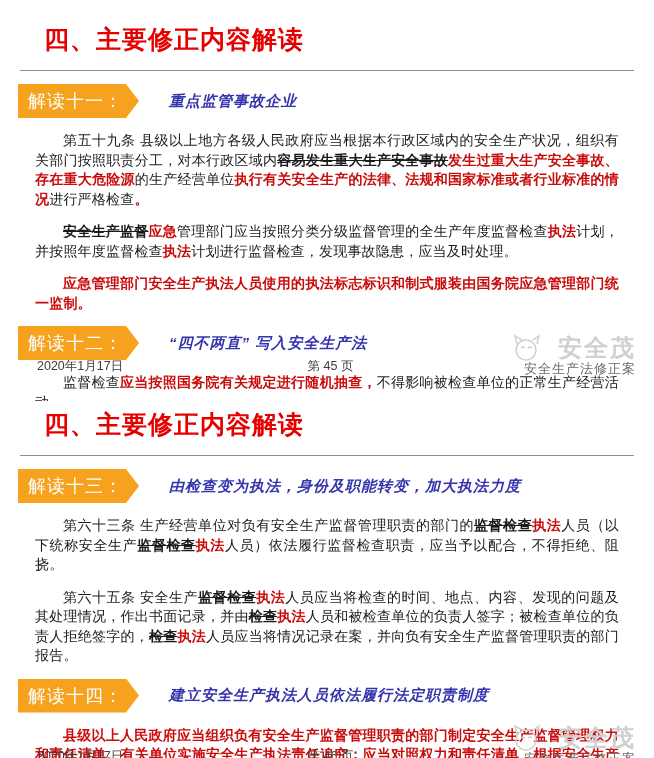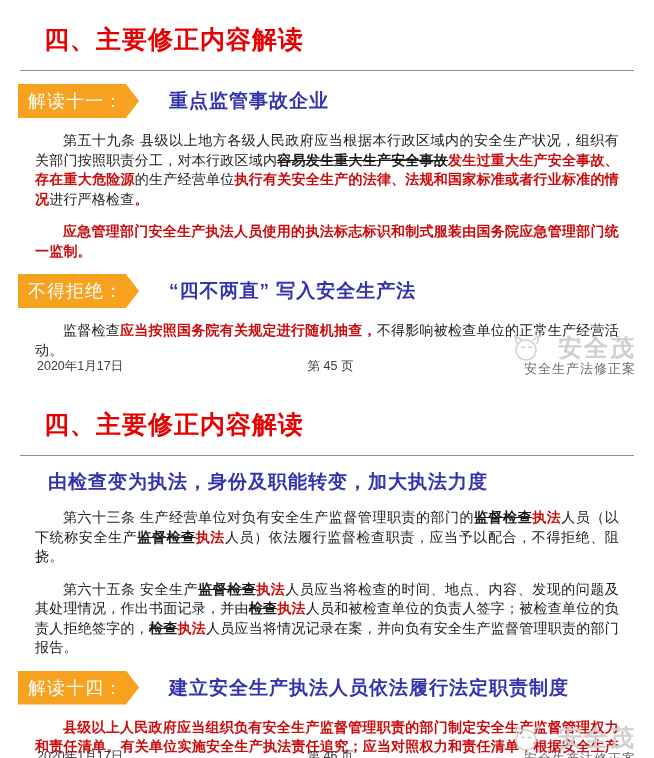--- a/index.html
+++ b/index.html
@@ -33,22 +33,22 @@
   .blocks{padding:0 22px 0 22px;}
   .section-row{display:flex;align-items:center;margin:13px 0 10px -4px;}
   .badge{
     background:var(--badge-orange);color:#fff;
     font-size:18px;font-weight:normal;
     padding:5px 16px 5px 10px;
     clip-path:polygon(0 0, calc(100% - 13px) 0, 100% 50%, calc(100% - 13px) 100%, 0 100%);
     letter-spacing:1px;white-space:nowrap;
   }
   .section-heading{
-    color:var(--heading-blue);font-size:19px;font-weight:bold;
-    margin-left:30px;letter-spacing:1px;white-space:nowrap;
+    color:var(--heading-blue);font-size:15px;font-weight:bold;
+    margin-left:30px;letter-spacing:1px;white-space:nowrap;font-style:italic;
   }
   .para{
     margin:13px;text-indent:2em;font-size:14px;line-height:19.5px;
     text-align:justify;letter-spacing:0.2px;
   }
   .run-n{}
   .run-r{color:var(--em-red);font-weight:bold;}
   .run-st{font-weight:bold;text-decoration:line-through;}
   .footer{position:absolute;left:25px;right:18px;bottom:6px;height:46px;font-size:12.5px;color:var(--footer-gray);}
   .f-date{position:absolute;left:12px;bottom:3px;}
@@ -66,23 +66,24 @@
 
   <section class="slide slide-1">
     <h1 class="slide-title">四、主要修正内容解读</h1>
     <div class="rule"></div>
     <div class="blocks">
         <div class="section-row">
           <span class="badge">解读十一：</span>
           <span class="section-heading">重点监管事故企业</span>
         </div>
         <p class="para"><span class="run-n">第五十九条  县级以上地方各级人民政府应当根据本行政区域内的安全生产状况，组织有关部门按照职责分工，对本行政区域内</span><span class="run-st">容易发生重大生产安全事故</span><span class="run-r">发生过重大生产安全事故、存在重大危险源</span><span class="run-n">的生产经营单位</span><span class="run-r">执行有关安全生产的法律、法规和国家标准或者行业标准的情况</span><span class="run-n">进行严格检查</span><span class="run-r">。</span></p>
+        <p class="para"><span class="run-st">安全生产监督</span><span class="run-r">应急</span><span class="run-n">管理部门应当按照分类分级监督管理的全生产年度监督检查</span><span class="run-r">执法</span><span class="run-n">计划，并按照年度监督检查</span><span class="run-r">执法</span><span class="run-n">计划进行监督检查，发现事故隐患，应当及时处理。</span></p>
         <p class="para"><span class="run-r">应急管理部门安全生产执法人员使用的执法标志标识和制式服装由国务院应急管理部门统一监制。</span></p>
         <div class="section-row">
-          <span class="badge">不得拒绝：</span>
+          <span class="badge">解读十二：</span>
           <span class="section-heading">“四不两直” 写入安全生产法</span>
         </div>
         <p class="para"><span class="run-n">监督检查</span><span class="run-r">应当按照国务院有关规定进行随机抽查，</span><span class="run-n">不得影响被检查单位的正常生产经营活动。</span></p>
       </div>
     <div class="footer">
       <span class="f-date">2020年1月17日</span>
       <span class="f-page">第 45 页</span>
       <div class="f-logo">
         <div class="logo-row">
           <span>
@@ -99,20 +100,21 @@
         <div class="logo-sub">安全生产法修正案</div>
       </div>
     </div>
   </section>
 
   <section class="slide slide-2">
     <h1 class="slide-title">四、主要修正内容解读</h1>
     <div class="rule"></div>
     <div class="blocks">
         <div class="section-row">
+          <span class="badge">解读十三：</span>
           <span class="section-heading">由检查变为执法，身份及职能转变，加大执法力度</span>
         </div>
         <p class="para"><span class="run-n">第六十三条  生产经营单位对负有安全生产监督管理职责的部门的</span><span class="run-st">监督检查</span><span class="run-r">执法</span><span class="run-n">人员（以下统称安全生产</span><span class="run-st">监督检查</span><span class="run-r">执法</span><span class="run-n">人员）依法履行监督检查职责，应当予以配合，不得拒绝、阻挠。</span></p>
         <p class="para"><span class="run-n">第六十五条  安全生产</span><span class="run-st">监督检查</span><span class="run-r">执法</span><span class="run-n">人员应当将检查的时间、地点、内容、发现的问题及其处理情况，作出书面记录，并由</span><span class="run-st">检查</span><span class="run-r">执法</span><span class="run-n">人员和被检查单位的负责人签字；被检查单位的负责人拒绝签字的，</span><span class="run-st">检查</span><span class="run-r">执法</span><span class="run-n">人员应当将情况记录在案，并向负有安全生产监督管理职责的部门报告。</span></p>
         <div class="section-row">
           <span class="badge">解读十四：</span>
           <span class="section-heading">建立安全生产执法人员依法履行法定职责制度</span>
         </div>
         <p class="para"><span class="run-r">县级以上人民政府应当组织负有安全生产监督管理职责的部门制定安全生产监督管理权力和责任清单。有关单位实施安全生产执法责任追究；应当对照权力和责任清单，根据安全生产年度执法计划，有关人员的岗位职责、履职情况、履职条件等因素合理确定相应责任。</span></p>
       </div>

